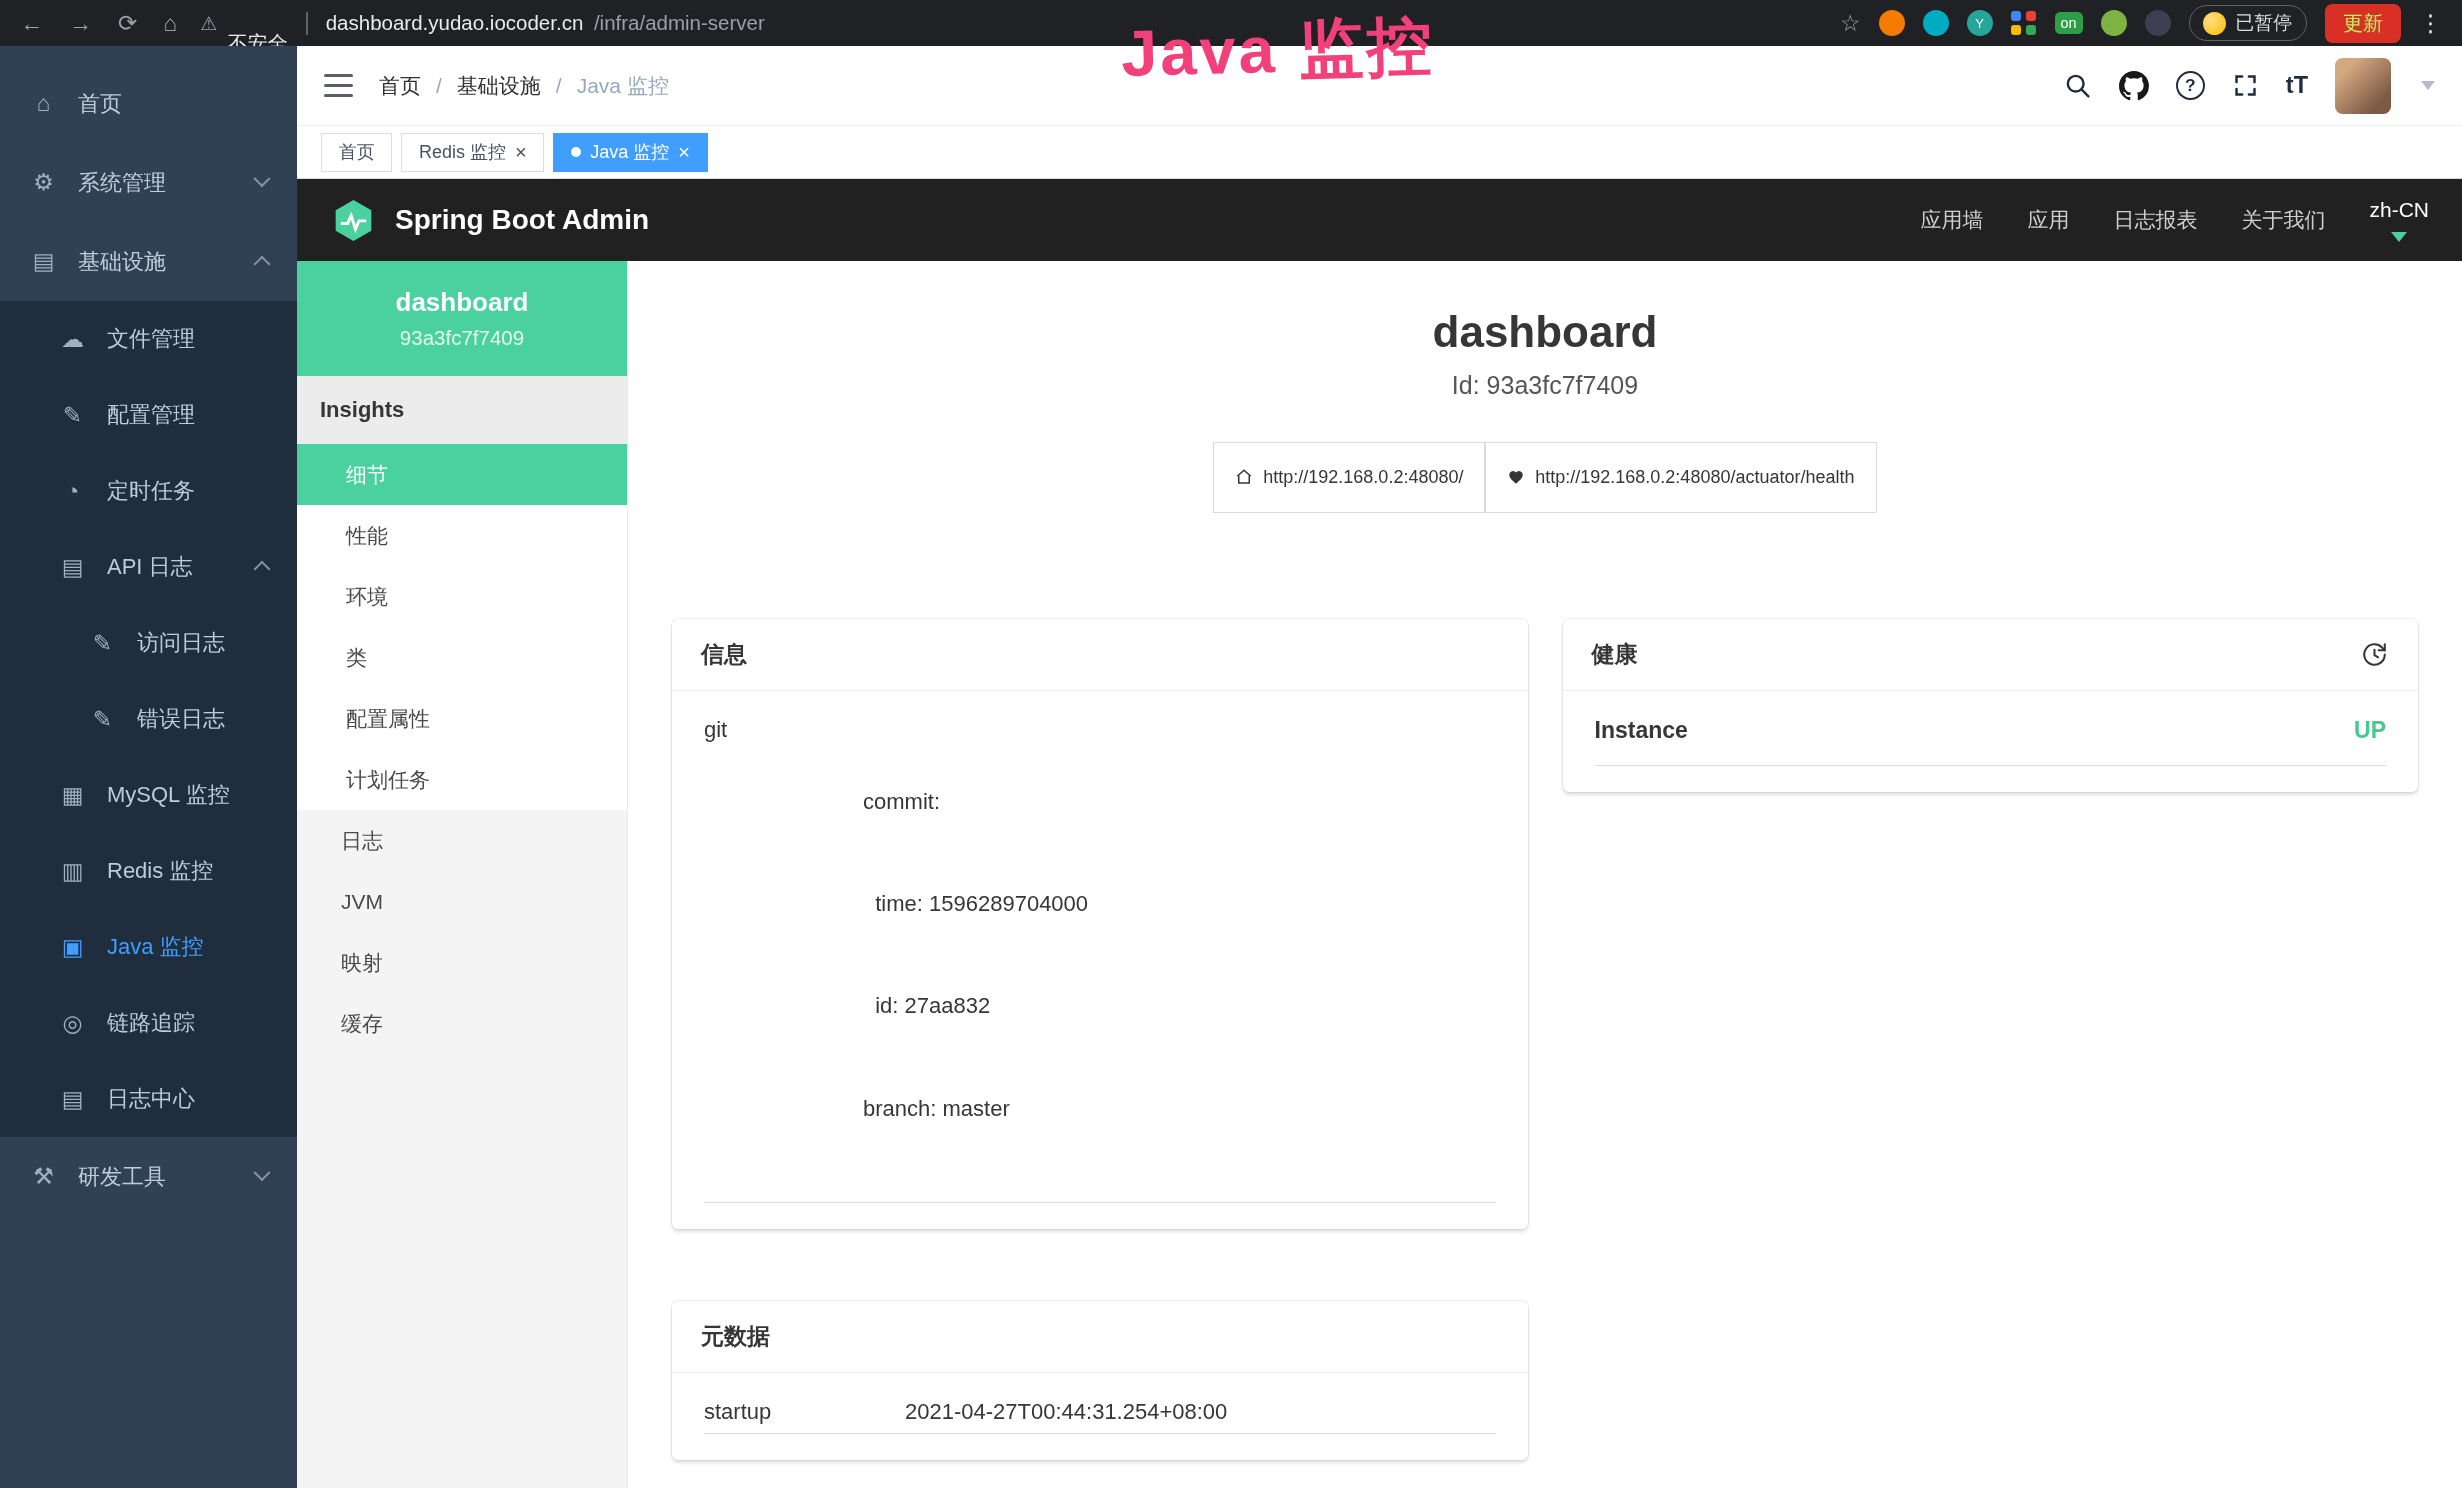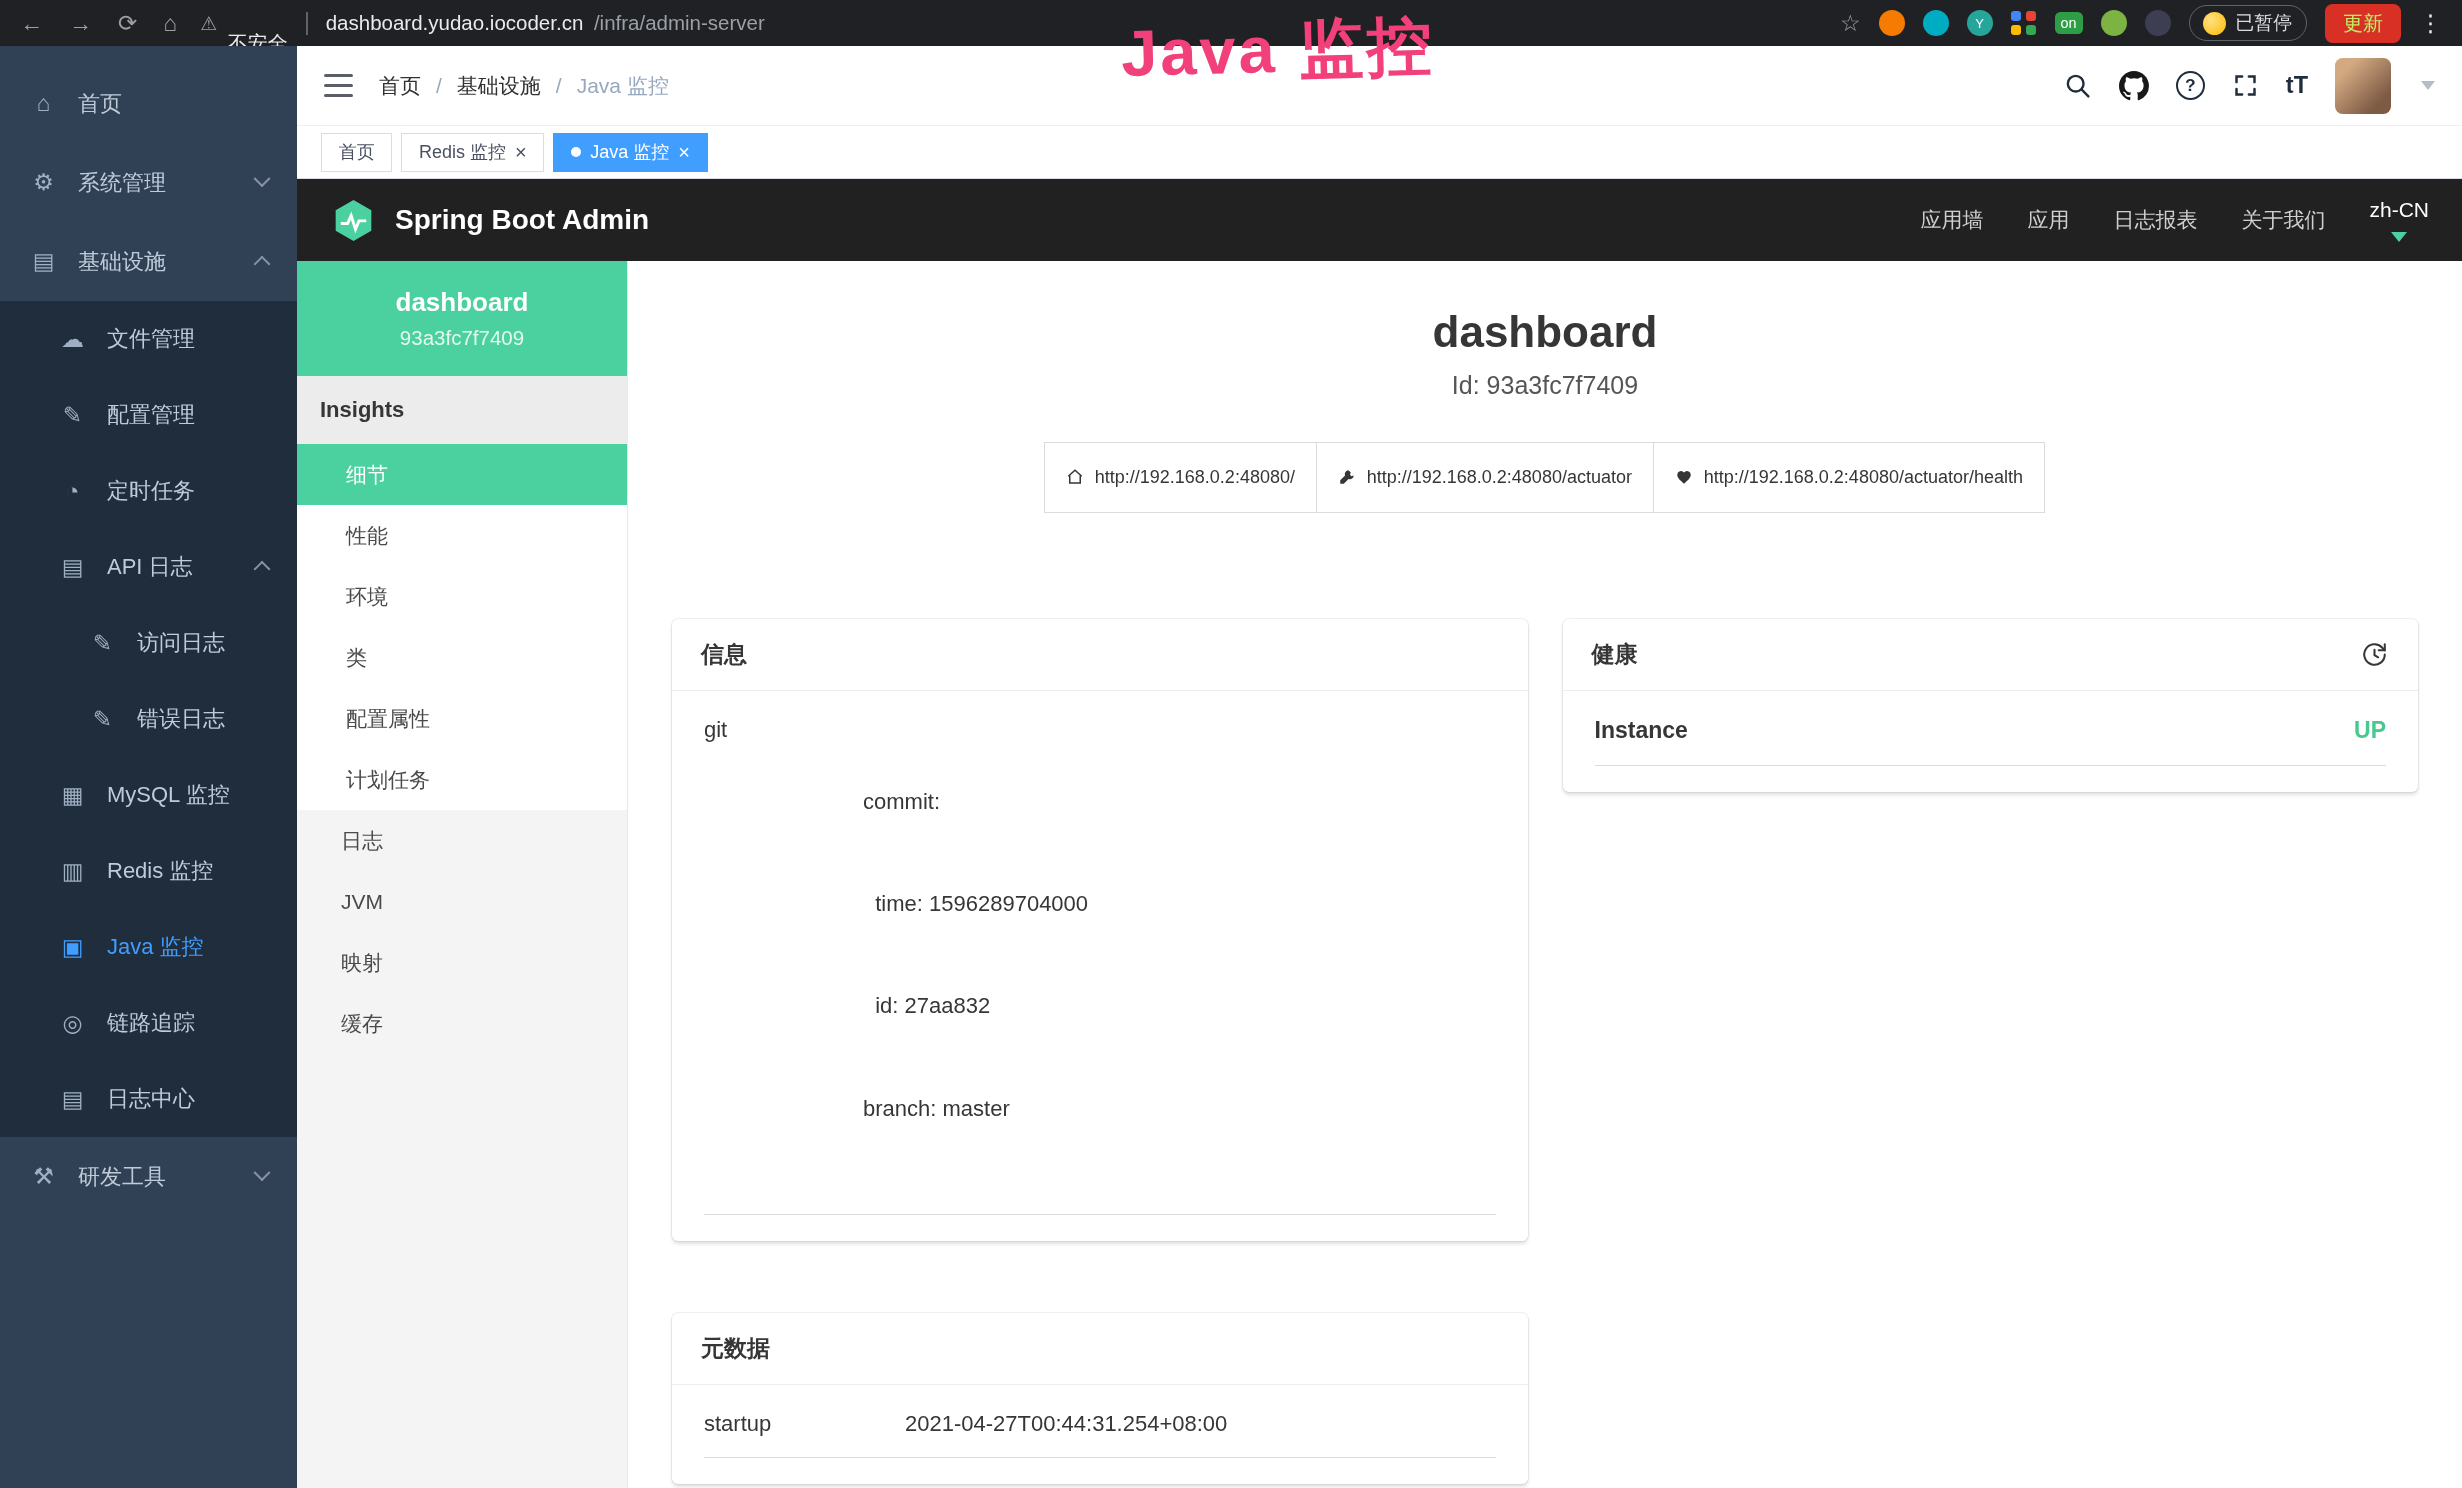--- a/index.html
+++ b/index.html
@@ -91,21 +91,21 @@
   .links-row { display:flex; justify-content:center; margin-top:42px; }
   .link-btn { display:flex; align-items:center; gap:10.6px; border:0.8px solid #dbdbdb; background:#fff; padding:24px 21px; font-size:18px; color:#363636; margin-left:-0.8px; cursor:pointer; }
 
   .cards { display:grid; grid-template-columns:1fr 1fr; column-gap:35px; row-gap:72px; padding:0 44px; margin-top:106px; align-items:start; }
   .card { background:#fff; border-radius:6px; box-shadow:0 2.3px 3.8px rgba(10,10,10,.12), 0 0 0 0.8px rgba(10,10,10,.07); }
   .card-info    { grid-column:1; grid-row:1; }
   .card-health  { grid-column:2; grid-row:1; }
   .card-meta    { grid-column:1; grid-row:2; }
   .card-header { display:flex; align-items:center; justify-content:space-between; padding:20px 29px; border-bottom:1.5px solid #ededed; font-size:23px; font-weight:bold; color:#363636; }
   .card-body { padding:26px 32px; }
-  .kv-row { display:flex; padding-bottom:20px; border-bottom:0.8px solid #dbdbdb; }
+  .kv-row { display:flex; padding-bottom:8px; border-bottom:0.8px solid #dbdbdb; }
   .kv-label { width:159px; flex-shrink:0; font-size:22px; color:#363636; }
   .kv-label.wide { width:201px; }
   .kv-lines { font-size:22px; color:#363636; line-height:1.55; white-space:pre-wrap; }
   .kv-value { font-size:22px; color:#363636; }
   .health-row { display:flex; justify-content:space-between; align-items:center; padding-bottom:21px; border-bottom:0.8px solid #dbdbdb; }
   .health-name { font-size:23px; font-weight:bold; color:#363636; }
   .up { font-size:23px; font-weight:bold; color:#48c78e; }
 
   
   .annotation { position:absolute; top:6px; left:1121px; z-index:60; font-size:65px; font-weight:800; color:#f2407a; transform:rotate(-1.5deg); letter-spacing:3px; pointer-events:none; }
@@ -326,26 +326,20 @@
           <div class="links-row">
             <span class="link-btn">
               <svg width="18" height="18" viewBox="0 0 24 24" fill="none" stroke="#363636" stroke-width="2">
                   <path d="M3 11L12 3l9 8"></path>
                   <path d="M5 10v10h14V10"></path>
                 </svg>
               <span>http://192.168.0.2:48080/</span>
             </span>
             <span class="link-btn">
               <svg width="18" height="18" viewBox="0 0 24 24">
-                  <path fill="#363636" d="M14 3a5 5 0 0 0-4.6 6.9L3 16.3V21h4.7l6.4-6.4A5 5 0 0 0 21 10l-3 1-2-2 1-3z"></path>
-                </svg>
-              <span>http://192.168.0.2:48080/actuator</span>
-            </span>
-            <span class="link-btn">
-              <svg width="18" height="18" viewBox="0 0 24 24">
                   <path fill="#363636" d="M12 21C7 16.5 3 13.3 3 9a5 5 0 0 1 9-3 5 5 0 0 1 9 3c0 4.3-4 7.5-9 12z"></path>
                 </svg>
               <span>http://192.168.0.2:48080/actuator/health</span>
             </span>
           </div>
 
           <div class="cards">
 
             <div class="card card-info">
               <div class="card-header">信息</div>

